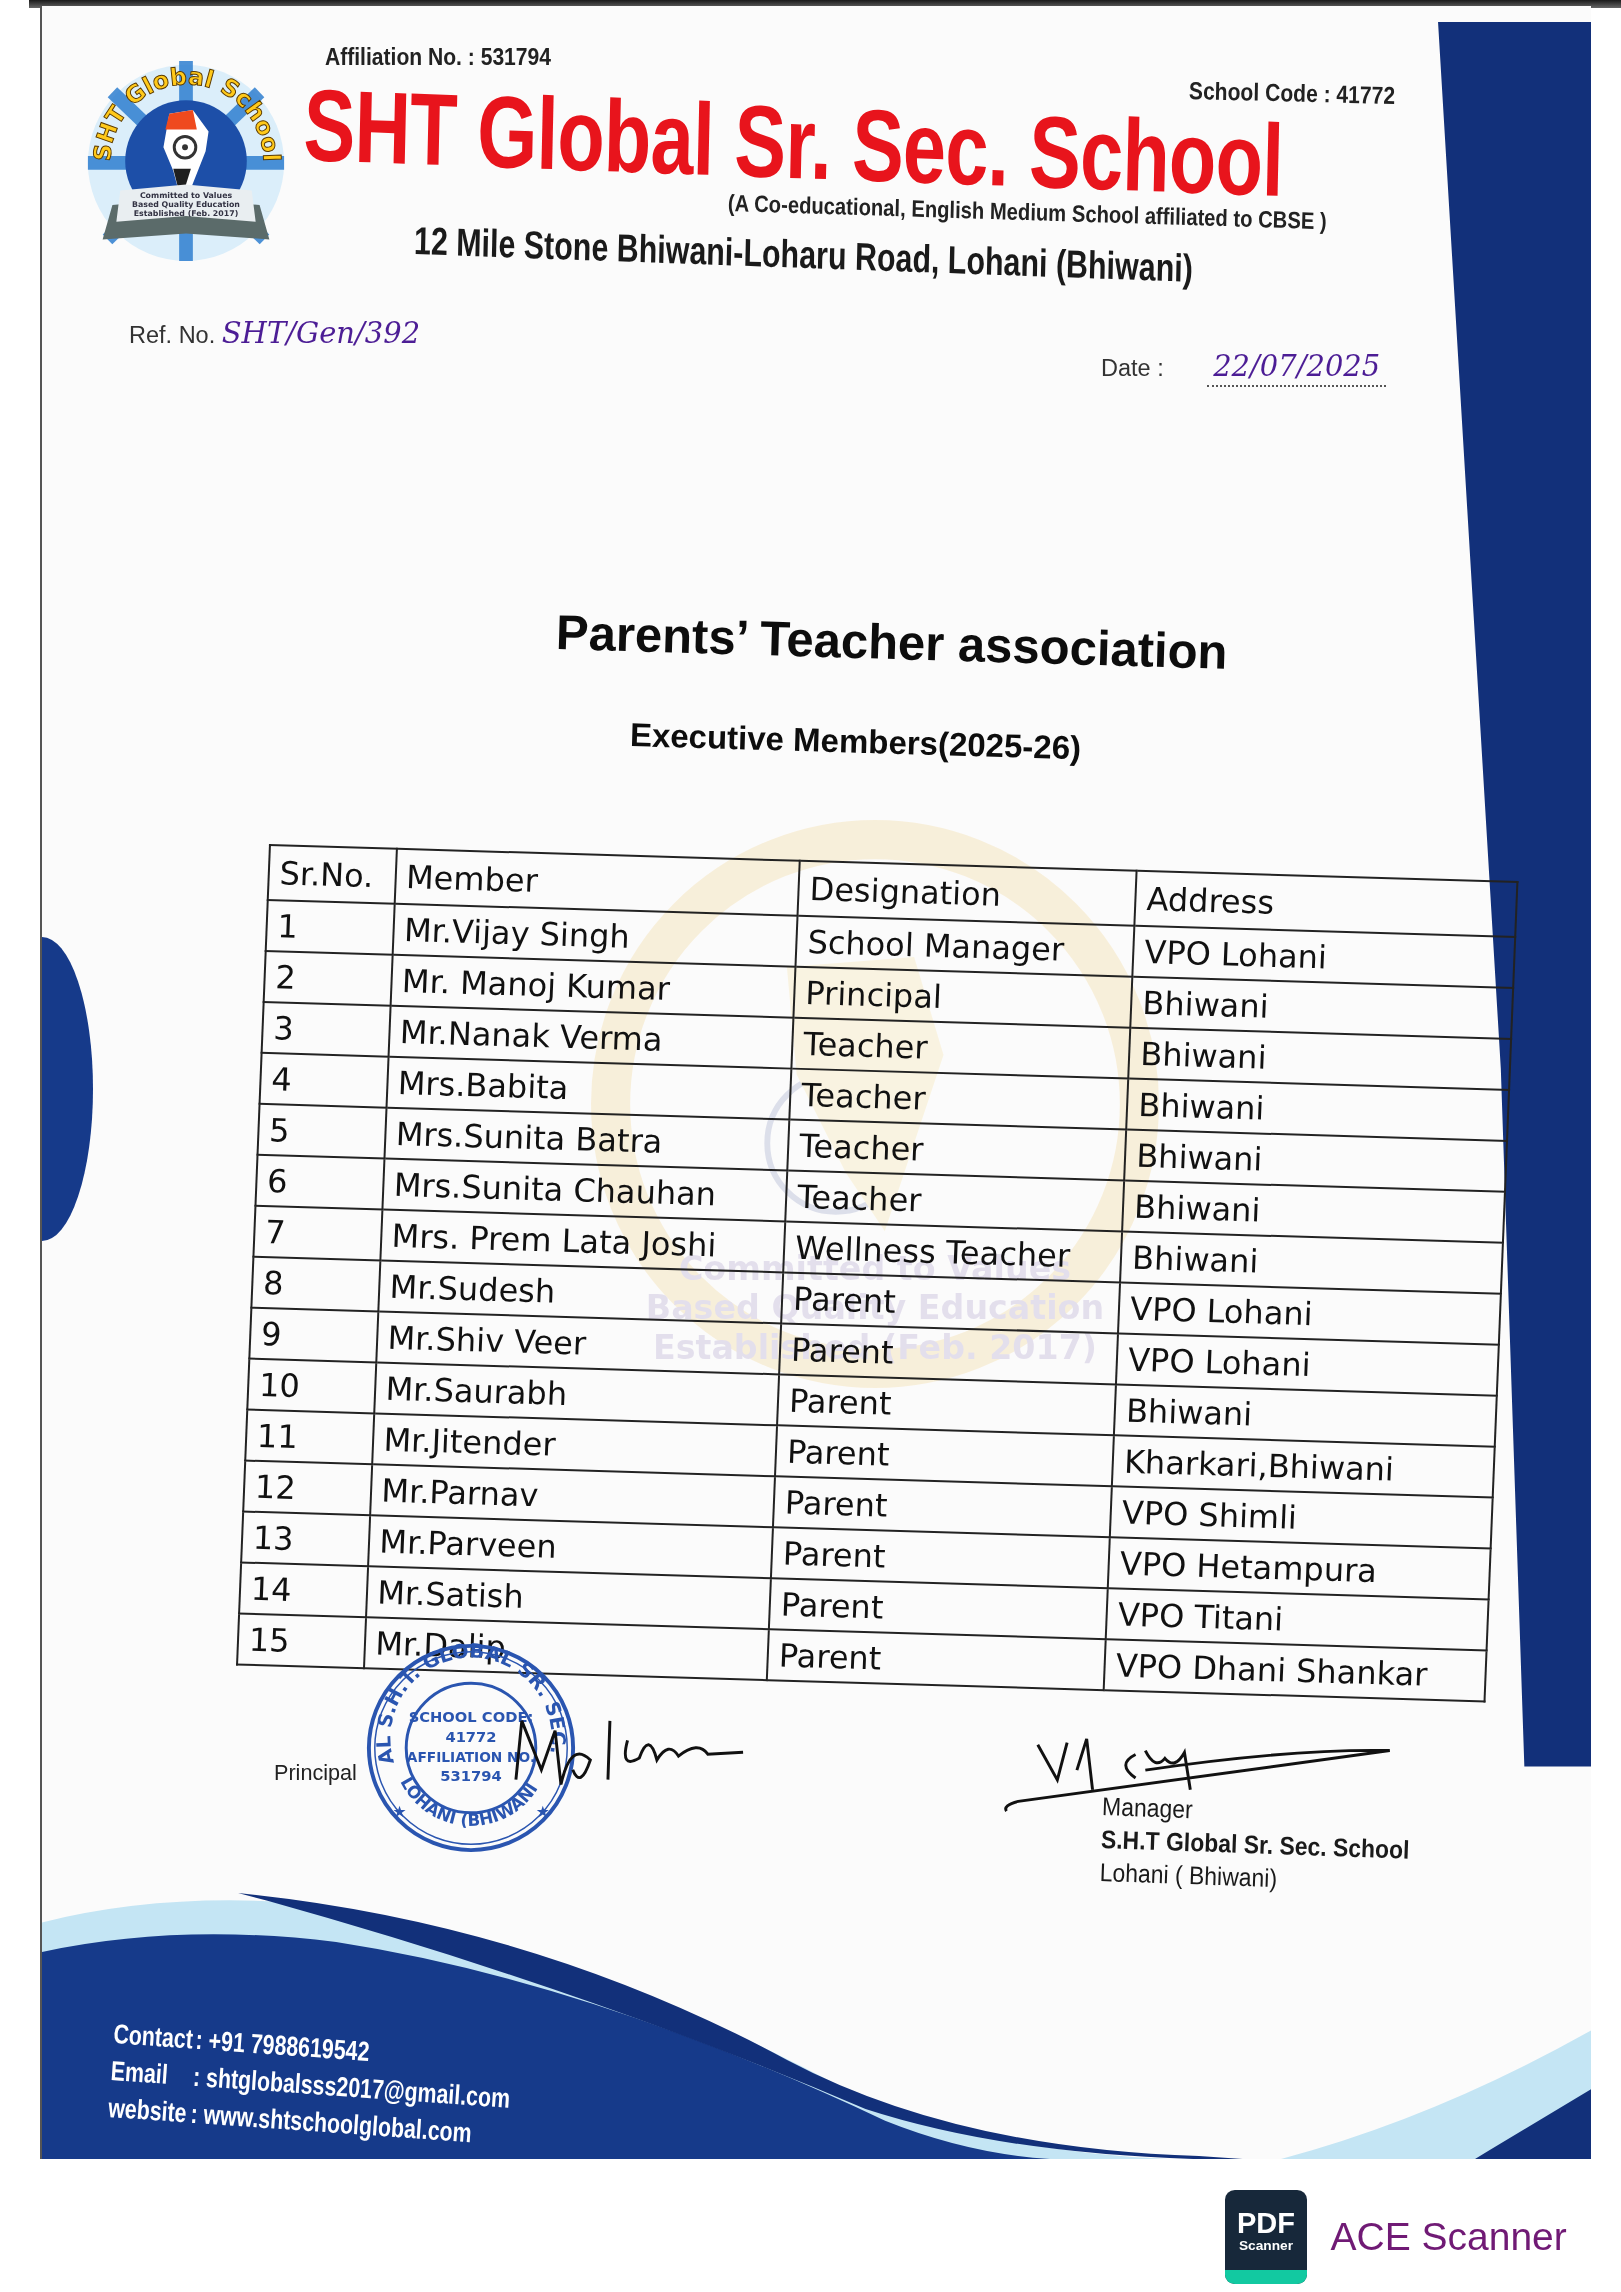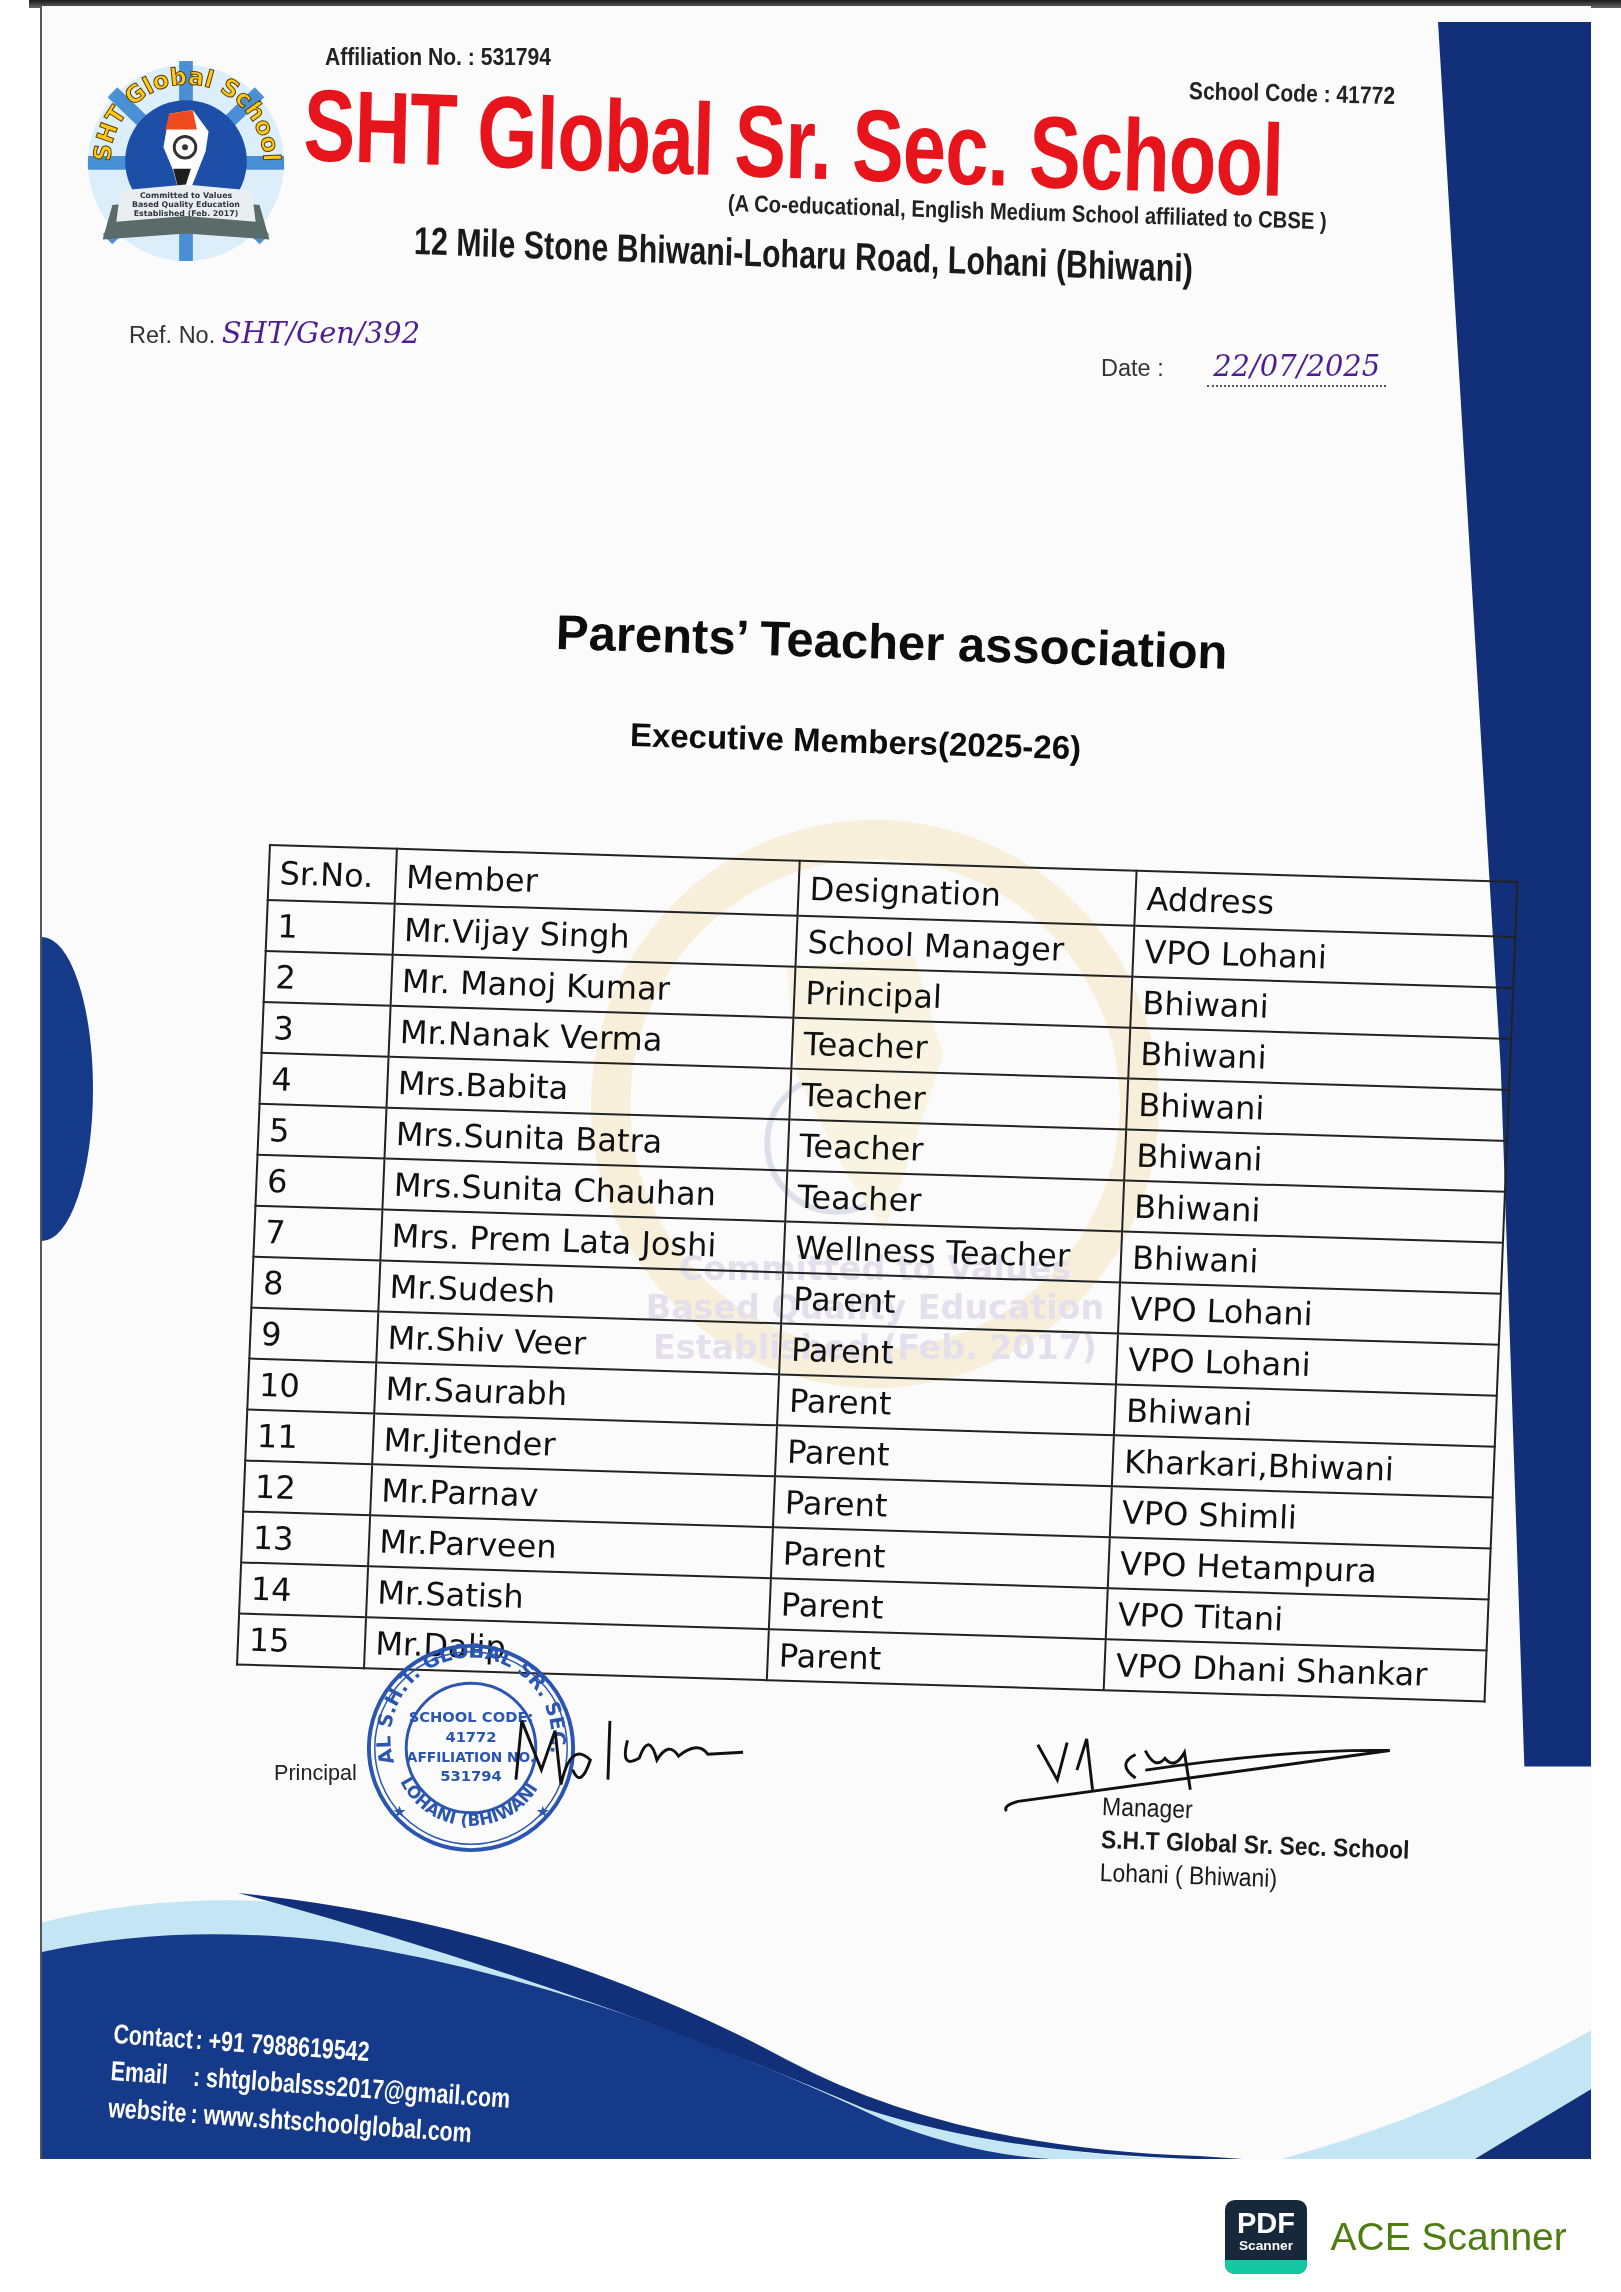--- a/index.html
+++ b/index.html
@@ -65,27 +65,27 @@
   .manager-block { position: absolute; left: 1059px; top: 1784px; font-size: 25.5px; font-weight: bold;
                    color: #1a1a1a; line-height: 33px; transform: rotate(2deg) scaleX(0.9); transform-origin: left; white-space: nowrap; }
   .manager-block .role { font-weight: normal; }
 
   .contact { position: absolute; left: 69px; top: 2009px; color: #fff; font-size: 27.4px; font-weight: bold;
              line-height: 37px; transform: rotate(4deg) scaleX(0.78); transform-origin: left; white-space: nowrap; }
   .contact .lbl { display: inline-block; width: 98px; }
 
   
   .ace { position: absolute; left: 1225px; top: 2194px; height: 86px; display: flex; align-items: center; }
-  .ace-icon { width: 82px; height: 74px; border-radius: 9.8px; overflow: hidden; position: relative;
+  .ace-icon { width: 82px; height: 94px; border-radius: 9.8px; overflow: hidden; position: relative;
               background: #17283a; color: #fff; display: flex; flex-direction: column; align-items: center;
               justify-content: center; font-weight: bold; }
   .ace-icon .pdf { font-size: 29px; line-height: 29px; margin-top: -11.8px; }
   .ace-icon .sc { font-size: 13.7px; line-height: 15.7px; }
   .ace-icon .strip { position: absolute; left: 0; bottom: 0; width: 100%; height: 13.7px; background: #12c9a1; }
-  .ace-text { margin-left: 23.5px; font-size: 39px; color: #4d7c0f; }
+  .ace-text { margin-left: 23.5px; font-size: 39px; color: #701a75; }
 </style>
 </head>
 <body>
 
 <div class="scan-top-edge"></div>
 
 <div class="paper">
 
   <div class="right-band"></div>
 

